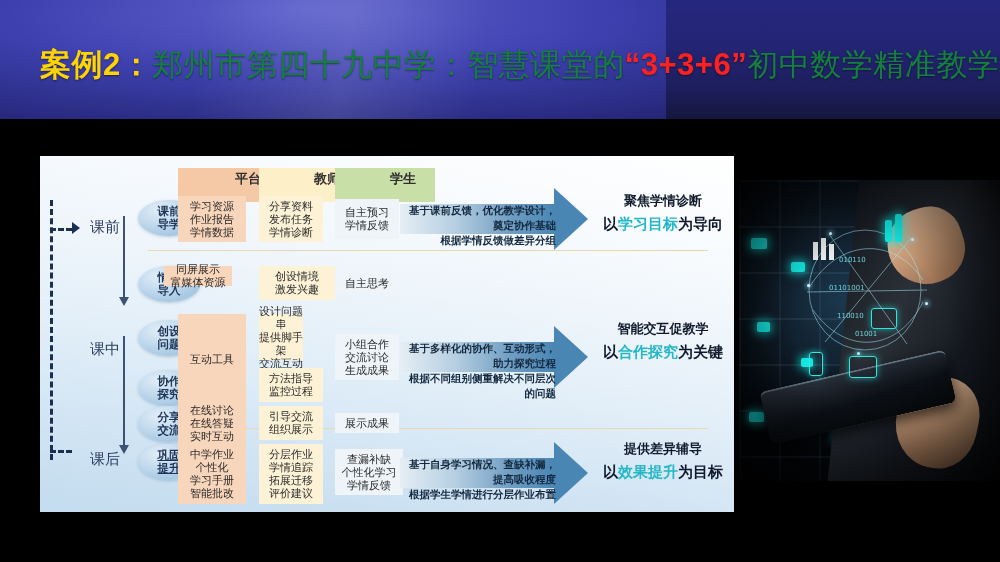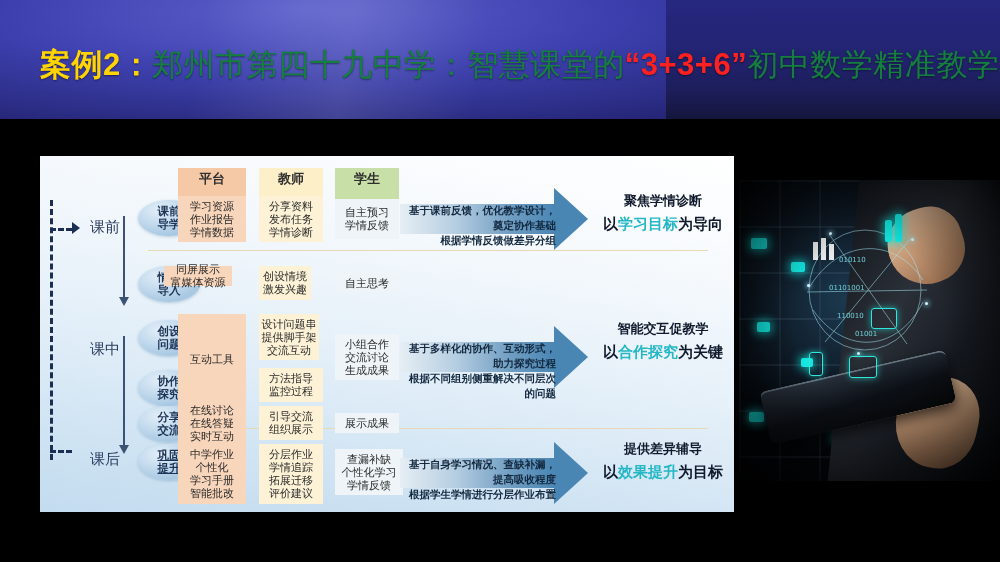--- a/index.html
+++ b/index.html
@@ -100,20 +100,21 @@
     background:linear-gradient(200deg,rgba(255,255,255,.92) 0%,rgba(246,250,253,.55) 30%,rgba(198,224,242,.25) 70%,rgba(176,210,234,.45) 100%);
     pointer-events:none;
   }
 
   
   .chips{position:absolute;left:0;top:0;}
   .chip{
     position:absolute;height:34px;line-height:22px;text-align:center;
     font-size:13px;font-weight:bold;color:#2f2f2f;
     font-family:"DejaVu Sans","Liberation Sans",sans-serif;
+    padding-left:36px;
   }
   .chip-platform{left:138px;top:12px;width:68px;background:#f6c9a6;}
   .chip-teacher {left:219px;top:12px;width:64px;background:#fdefc8;}
   .chip-student {left:295px;top:12px;width:64px;background:#c9dfa8;}
 
   
   .rail-dash{
     position:absolute;left:10px;top:44px;width:0;height:260px;
     border-left:3px dashed #1b2f55;
   }
@@ -310,31 +311,31 @@
 
     <div class="anno" style="left:548px;top:36px;">
       <div class="a-top">聚焦学情诊断</div>
       <div class="a-bot"><span>以</span><span class="hl">学习目标</span><span>为导向</span></div>
     </div>
 
     <div class="pill" style="left:98px;top:110px;">情境
 导入</div>
     <div class="cell c-platform" style="left:124px;top:110px;width:68px;height:20px;">同屏展示
 富媒体资源</div>
-    <div class="cell c-teacher" style="left:219px;top:110px;width:52px;height:34px;">创设情境
+    <div class="cell c-teacher" style="left:219px;top:110px;width:76px;height:34px;">创设情境
 激发兴趣</div>
     <div class="cell c-student" style="left:295px;top:117px;width:64px;height:20px;">自主思考</div>
 
     <div class="pill" style="left:98px;top:164px;">创设
 问题</div>
     <div class="pill" style="left:98px;top:214px;">协作
 探究</div>
 
     <div class="cell c-platform" style="left:138px;top:158px;width:68px;height:90px;">互动工具</div>
-    <div class="cell c-teacher" style="left:219px;top:158px;width:60px;height:46px;">设计问题串
+    <div class="cell c-teacher" style="left:219px;top:158px;width:44px;height:46px;">设计问题串
 提供脚手架
 交流互动</div>
     <div class="cell c-teacher" style="left:219px;top:212px;width:64px;height:34px;">方法指导
 监控过程</div>
     <div class="cell c-student" style="left:295px;top:178px;width:64px;height:46px;">小组合作
 交流讨论
 生成成果</div>
 
     <div class="bigarrow" style="left:360px;top:170px;width:188px;">
       <div class="shaft"></div>

